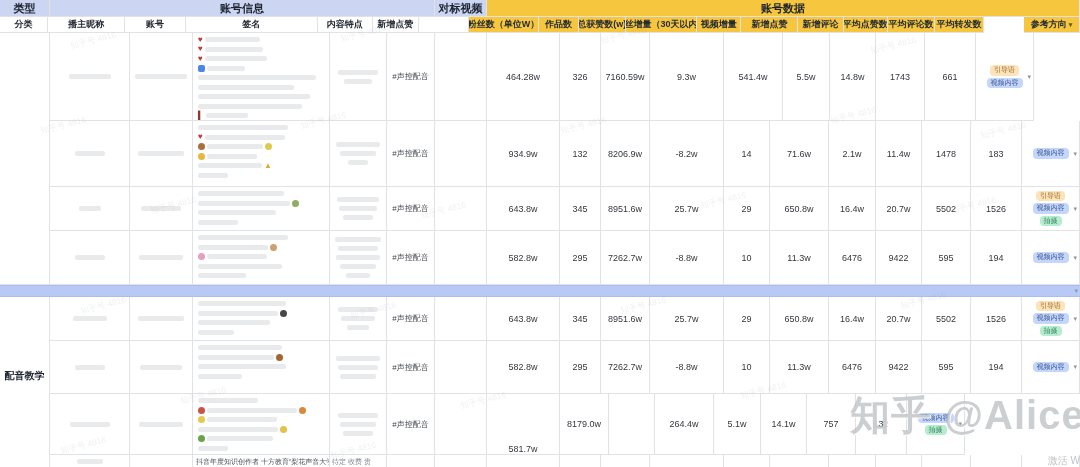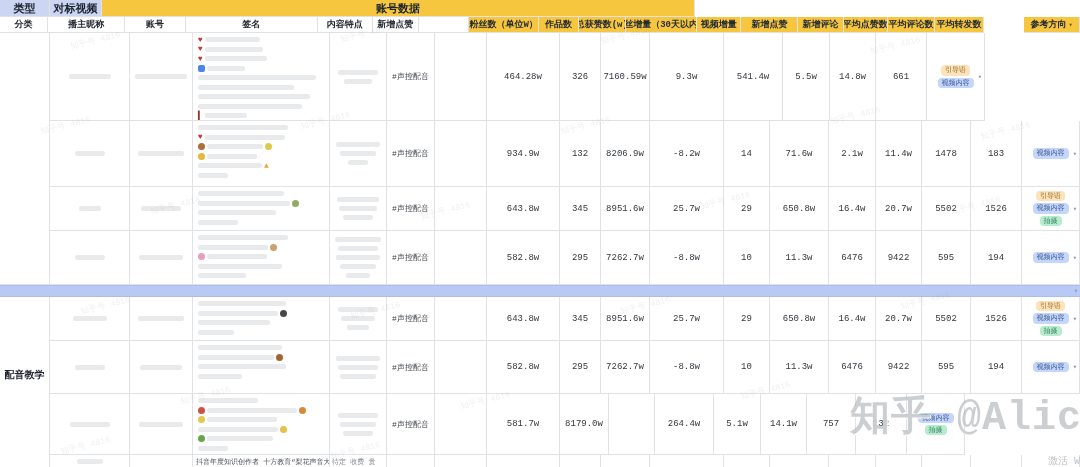--- a/index.html
+++ b/index.html
@@ -1,17 +1,17 @@
 <!DOCTYPE html>
 <html><head>
 <meta charset="utf-8">
 <style>
   html,body{margin:0;padding:0;background:#fff;}
   #app{position:relative;width:1080px;height:467px;background:#fff;overflow:hidden;
-       font-family:Liberation Mono, monospace;}
+       font-family:Liberation Sans, sans-serif;}
   .row{display:flex;position:relative;}
   .cell{box-sizing:border-box;border-right:1px solid #e0e2e6;border-bottom:1px solid #e0e2e6;
         display:flex;align-items:center;justify-content:center;overflow:hidden;position:relative;background:#fff;}
   .gh{background:#ccd6f3;font-weight:bold;font-size:11px;color:#1c2330;}
   .gh.yellow{background:#f6c73e;}
   .sh{font-size:9px;font-weight:bold;color:#262b33;white-space:nowrap;background:#fff;}
   .sh.yellow{background:#f6c73e;}
   .val{font-size:9px;color:#33373d;}
   .tag{font-size:8px;color:#3e434a;}
   .bar{background:#e9eaec;height:5px;border-radius:2px;filter:blur(0.6px);flex:none;}
@@ -38,20 +38,23 @@
   .ftxt{font-size:7px;color:#858b93;white-space:nowrap;align-self:flex-start;padding:2px 0 0 2px;}
 </style>
 </head>
 <body>
 
 <div id="app">
     <div class="row" style="height: 17px;">
       <div class="cell gh" style="width: 50px;">
         <span>类型</span>
       </div>
+      <div class="cell gh" style="width: 385px;">
+        <span>账号信息</span>
+      </div>
       <div class="cell gh" style="width: 52px;">
         <span>对标视频</span>
       </div>
       <div class="cell gh yellow" style="width: 593px;">
         <span>账号数据</span>
       </div>
     </div>
     <div class="row" style="height: 16px;">
       <div class="cell sh" style="width: 50px;">
         <span>分类</span>
@@ -172,20 +175,23 @@
         <span class="val">9.3w</span>
       </div>
       <div class="cell" style="width: 59px;">
         <span class="val">541.4w</span>
       </div>
       <div class="cell" style="width: 47px; text-align: right;">
         <span class="val">5.5w</span>
       </div>
       <div class="cell" style="width: 46px;">
         <span class="val">14.8w</span>
+      </div>
+      <div class="cell" style="width: 49px;">
+        <span class="val">1743</span>
       </div>
       <div class="cell" style="width: 51px;">
         <span class="val">661</span>
       </div>
       <div class="cell badgecell" style="width: 58px;">
         <span class="badge guide">引导语</span>
         <span class="badge video">视频内容</span>
         <span class="caret">▾</span>
       </div>
     </div>
@@ -582,21 +588,21 @@
       </div>
       <div class="cell featcell" style="width: 57px;">
         <span class="bar" style="width: 40px;"></span>
         <span class="bar" style="width: 36px;"></span>
         <span class="bar" style="width: 30px;"></span>
       </div>
       <div class="cell" style="width: 48px;">
         <span class="tag">#声控配音</span>
       </div>
       <div class="cell" style="width: 52px;"></div>
-      <div class="cell" style="width: 73px;">
+      <div class="cell" style="width: 73px; align-items: flex-end;">
         <span class="val">581.7w</span>
       </div>
       <div class="cell" style="width: 49px;">
         <span class="val">8179.0w</span>
       </div>
       <div class="cell" style="width: 46px;">
         <span class="val"></span>
       </div>
       <div class="cell" style="width: 59px;">
         <span class="val">264.4w</span>

